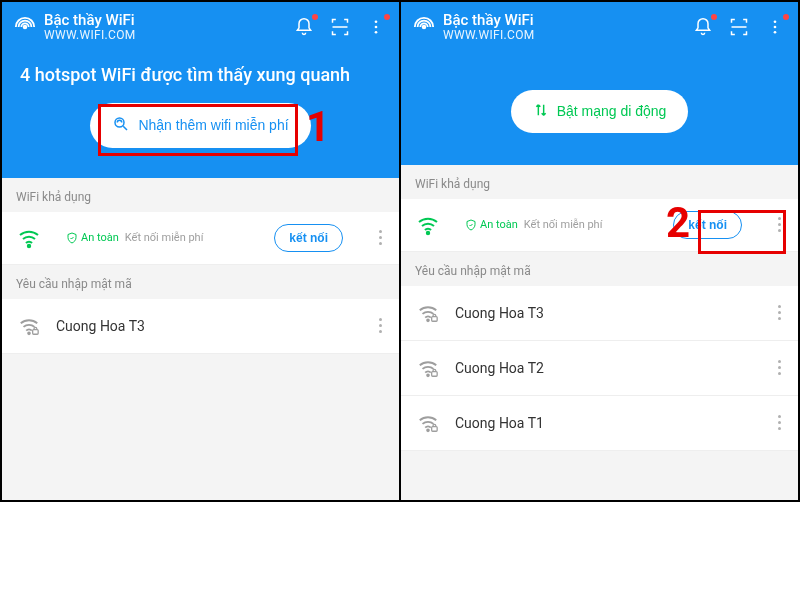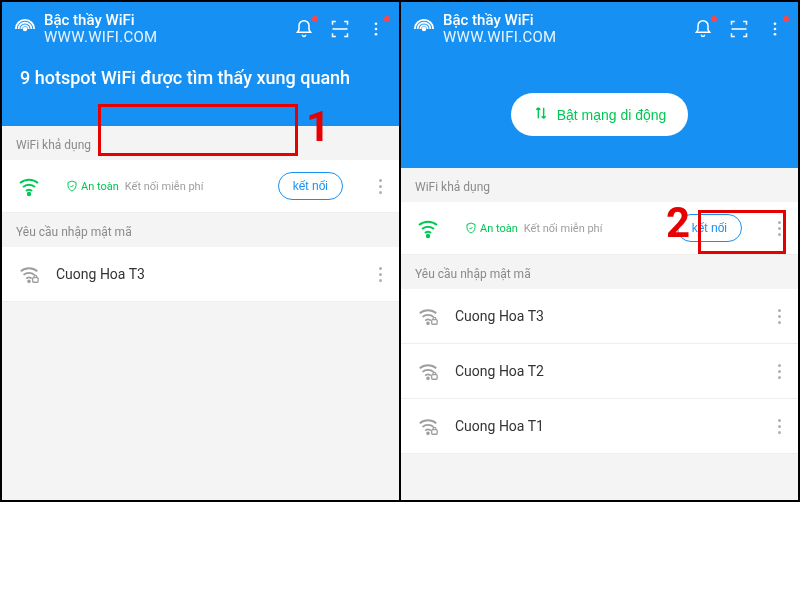--- a/index.html
+++ b/index.html
@@ -5,36 +5,36 @@
   * { box-sizing: border-box; margin: 0; padding: 0; }
   body { font-family: -apple-system, BlinkMacSystemFont, "Segoe UI", Roboto, Arial, sans-serif; background: #fff; }
   .frame { width: 800px; height: 502px; border: 2px solid #000; display: flex; position: relative; overflow: hidden; }
   .panel { flex: 1; display: flex; flex-direction: column; background: #fff; position: relative; }
   .panel + .panel { border-left: 2px solid #000; }
   .header { background: #1690f2; color: #fff; padding: 10px 12px 20px 12px; display: flex; flex-direction: column; }
   .header-top { display: flex; align-items: center; gap: 8px; }
   .app-icon { width: 22px; height: 22px; display: flex; align-items: center; justify-content: center; }
   .app-title-block { flex: 1; display: flex; flex-direction: column; line-height: 1.1; }
   .app-title { font-size: 15px; font-weight: 500; }
-  .app-sub { font-size: 15px; opacity: .9; letter-spacing: .3px; }
+  .app-sub { font-size: 12px; opacity: .9; letter-spacing: .3px; }
   .header-actions { display: flex; align-items: center; gap: 14px; }
   .icon-btn { width: 22px; height: 22px; display: flex; align-items: center; justify-content: center; position: relative; cursor: pointer; }
   .red-dot { position: absolute; top: -2px; right: -3px; width: 6px; height: 6px; background: #ff4444; border-radius: 50%; }
   .headline { font-size: 18px; font-weight: 500; margin: 22px 6px 18px 6px; }
   .cta-wrap { display: flex; justify-content: center; margin-bottom: 10px; }
   .cta { background: #fff; color: #1690f2; border: none; border-radius: 999px; padding: 12px 22px; font-size: 14px; font-weight: 500; display: flex; align-items: center; gap: 8px; cursor: pointer; }
   .cta-green { color: #00c853; }
   .body { flex: 1; background: #f4f4f4; display: flex; flex-direction: column; overflow: hidden; }
   .section-label { font-size: 12px; color: #8a8a8a; padding: 12px 8px 8px 14px; }
   .wifi-card { background: #fff; padding: 12px 10px 12px 14px; display: flex; align-items: center; gap: 24px; border-bottom: 1px solid #eee; }
   .wifi-icon { width: 26px; height: 26px; display: flex; align-items: center; justify-content: center; }
   .wifi-meta { flex: 1; display: flex; flex-direction: column; gap: 3px; }
   .wifi-sub-row { display: flex; align-items: center; gap: 6px; font-size: 11px; color: #9e9e9e; }
   .safe-badge { color: #00c853; display: flex; align-items: center; gap: 3px; font-size: 11px; }
-  .connect-btn { border: 1.5px solid #1690f2; color: #1690f2; background: #fff; border-radius: 999px; padding: 6px 14px; font-size: 12px; font-weight: 400; cursor: pointer; text-align: center; }
+  .connect-btn { border: 1.5px solid #1690f2; color: #1690f2; background: #fff; border-radius: 999px; padding: 6px 14px; font-size: 12px; font-weight: 700; cursor: pointer; text-align: center; }
   .more-dots { width: 18px; display: flex; flex-direction: column; align-items: center; gap: 3px; cursor: pointer; margin-left: 4px; }
   .more-dots span { width: 3px; height: 3px; background: #b0b0b0; border-radius: 50%; }
   .net-item { background: #fff; padding: 14px 10px 14px 14px; display: flex; align-items: center; gap: 14px; border-bottom: 1px solid #eee; }
   .net-name { font-size: 14px; color: #333; flex: 1; }
   .annot { position: absolute; border: 3px solid #e60000; pointer-events: none; }
   .annot-num { position: absolute; font-size: 42px; font-weight: 700; color: #e60000; pointer-events: none; }
 </style>
 </head>
 <body>
 
@@ -69,21 +69,32 @@
           <div class="icon-btn">
             <svg viewBox="0 0 24 24" width="18" height="18" fill="#fff">
                 <circle cx="12" cy="5" r="1.8"></circle>
                 <circle cx="12" cy="12" r="1.8"></circle>
                 <circle cx="12" cy="19" r="1.8"></circle>
               </svg>
             <span class="red-dot"></span>
           </div>
         </div>
       </div>
-      <div class="headline">9 hotspot WiFi được tìm thấy xung quanh</div>
+      <div class="headline">4 hotspot WiFi được tìm thấy xung quanh</div>
+      <div class="cta-wrap">
+        <button class="cta">
+          <span>
+            <svg viewBox="0 0 24 24" width="18" height="18" fill="none" stroke="#1690f2" stroke-width="2">
+                <circle cx="10" cy="10" r="6"></circle>
+                <path d="M15 15l5 5M7 10a3 3 0 0 1 6 0"></path>
+              </svg>
+          </span>
+          <span>Nhận thêm wifi miễn phí</span>
+        </button>
+      </div>
     </div>
 
     <div class="body">
       <div class="section-label">WiFi khả dụng</div>
       <div class="wifi-card">
         <div class="wifi-icon">
           <svg viewBox="0 0 24 24" width="24" height="24" fill="none" stroke="#00c853" stroke-width="2">
               <path d="M3 9a14 14 0 0 1 18 0M6 13a9 9 0 0 1 12 0M9 17a4 4 0 0 1 6 0"></path>
               <circle cx="12" cy="20" r="1.2" fill="#00c853"></circle>
             </svg>

